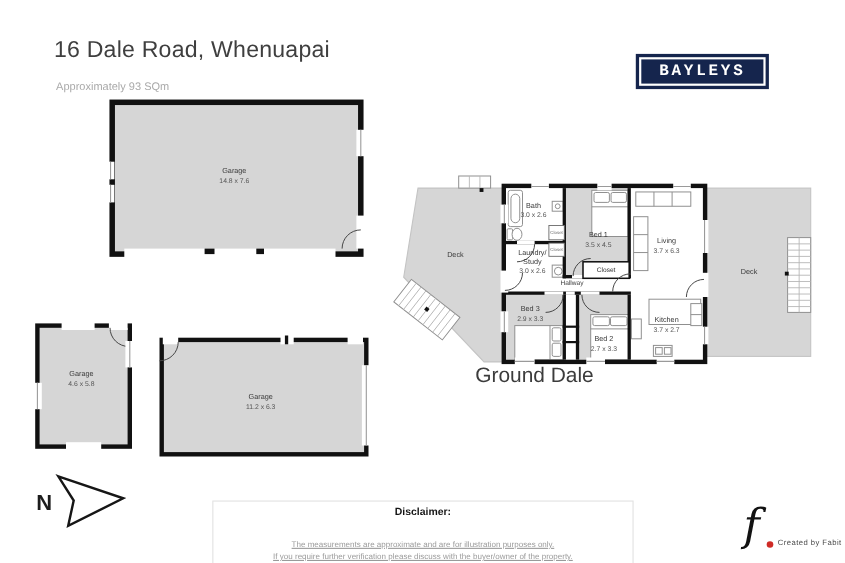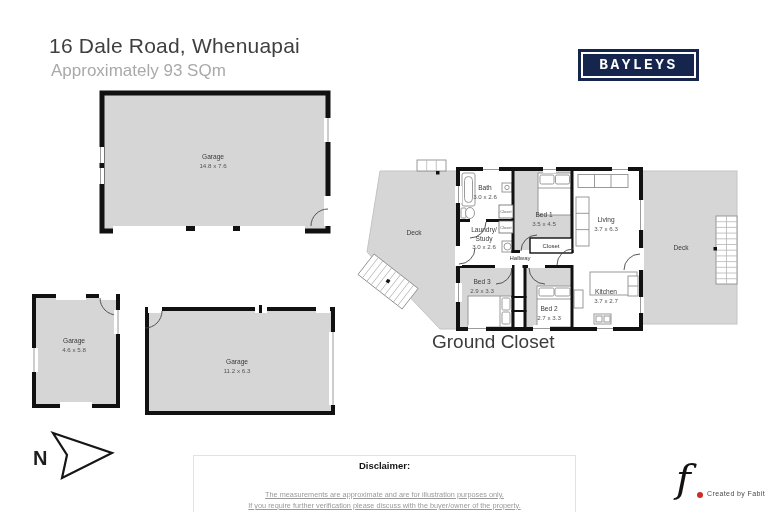--- a/index.html
+++ b/index.html
@@ -1,20 +1,20 @@
 <!DOCTYPE html>
 <html><head>
 <meta charset="utf-8">
 <style>
   html,body{margin:0;padding:0;}
   body{font-family:"Liberation Sans", sans-serif;}
   .canvas{position:relative;width:768px;height:512px;background:#ffffff;overflow:hidden;}
   .abs{position:absolute;}
   .title{left:49px;top:34px;font-size:21px;color:#3f3f3f;letter-spacing:.2px;}
-  .subtitle{left:51px;top:61px;font-size:17px;color:#a9a9a9;}
+  .subtitle{left:51px;top:74px;font-size:10px;color:#a9a9a9;}
   .bayleys{left:578px;top:49px;width:121px;height:32px;background:#15254d;display:flex;align-items:center;justify-content:center;}
   .bayleys-inner{border:2px solid #fff;width:111px;height:22px;display:flex;align-items:center;justify-content:center;}
   .bayleys-inner span{color:#fff;font-weight:bold;font-size:14.5px;letter-spacing:2.5px;font-family:Liberation Mono, monospace;}
   svg.plan{left:0;top:0;}
   .lbl{transform:translate(-50%,-50%);text-align:center;color:#3a3a3a;font-size:6.6px;line-height:1.3;white-space:nowrap;}
   .lbl .dims{font-size:6.2px;color:#555;}
   .lbl-wrap{white-space:normal;width:34px;}
   .lbl-tiny{transform:translate(-50%,-50%);font-size:4px;color:#666;white-space:nowrap;}
   .lbl-closet{transform:translate(-50%,-50%);font-size:6px;color:#333;white-space:nowrap;}
   .ground-floor{left:432px;top:331px;font-size:19px;color:#3c3c3c;}
@@ -262,21 +262,21 @@
   </div>
   <div class="abs lbl" style="left:549px;top:313px;">
     <div>Bed 2</div>
     <div class="dims">2.7 x 3.3</div>
   </div>
   <div class="abs lbl" style="left:606px;top:296px;">
     <div>Kitchen</div>
     <div class="dims">3.7 x 2.7</div>
   </div>
 
-  <div class="abs ground-floor">Ground Closet</div>
+  <div class="abs ground-floor">Ground Dale</div>
   <div class="abs north-n">N</div>
 
   <div class="abs disclaimer">
     <div class="d-title">Disclaimer:</div>
     <div class="d-line">The measurements are approximate and are for illustration purposes only.</div>
     <div class="d-line">If you require further verification please discuss with the buyer/owner of the property.</div>
   </div>
 
   <div class="abs credit-f">f</div>
   <div class="abs credit-dot"></div>

